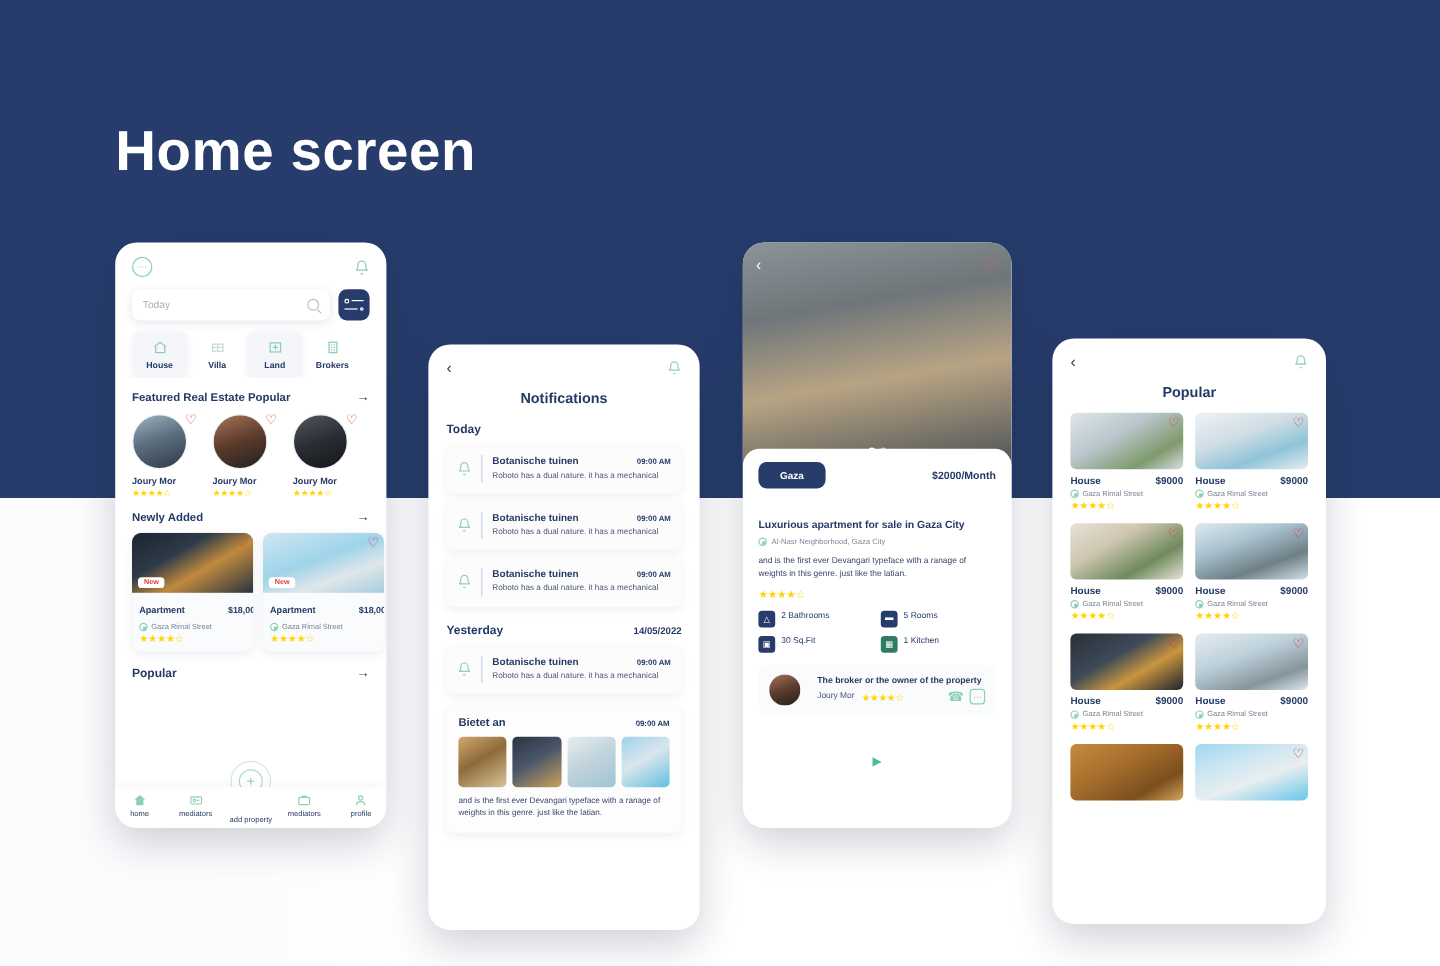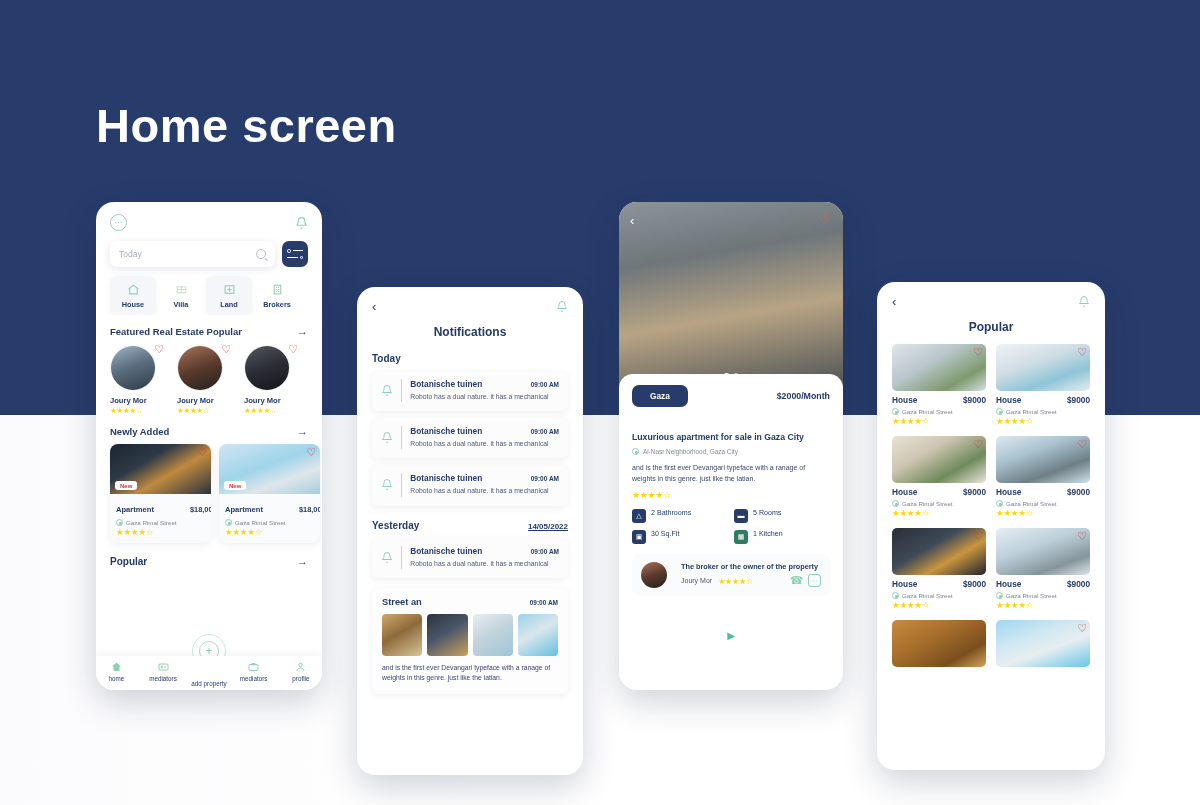--- a/index.html
+++ b/index.html
@@ -127,21 +127,21 @@
   }
   .addbtn .inner { width: 20px; height: 20px; border-radius: 50%; border: 1.2px solid #a9dcc6;
     color: #8fd0b4; font-size: 12px; display: flex; align-items: center; justify-content: center; line-height: 1; }
 
   
   .s2-top { display: flex; justify-content: space-between; align-items: center; padding: 13px 15px 0; }
   .back { font-size: 13px; color: #243a66; line-height: 1; }
   .s2-title { text-align: center; font-size: 12px; font-weight: bold; color: #243a66; margin-top: 12px; }
   .daylabel { font-size: 10px; font-weight: bold; color: #243a66; padding: 14px 15px 0; }
   .dayrow { display: flex; justify-content: space-between; align-items: baseline; padding: 14px 15px 0; }
-  .daydate { font-size: 8px; font-weight: bold; color: #243a66; text-decoration: underline; }
+  .daydate { font-size: 8px; font-weight: bold; color: #243a66; }
   .ncard {
     margin: 7px 15px 0; background: #fcfcfd; border-radius: 6px; padding: 8px 9px 9px;
     display: flex; gap: 8px; box-shadow: 0 2px 7px rgba(30,45,90,.07); position: relative;
   }
   .nbell { width: 12px; height: 13px; color: #8fd0b4; flex-shrink: 0; align-self: center; }
   .nsep { width: 1.3px; background: #c9cfdc; border-radius: 1px; }
   .ncontent { flex: 1; }
   .nhead { display: flex; justify-content: space-between; align-items: baseline; gap: 24px; }
   .ntitle { font-size: 8.3px; font-weight: bold; color: #243a66; }
   .ntime { font-size: 6.5px; font-weight: bold; color: #243a66; }
@@ -489,21 +489,21 @@
       <div class="nhead">
         <span class="ntitle">Botanische tuinen</span>
         <span class="ntime">09:00 AM</span>
       </div>
       <div class="nbody">Roboto has a dual nature.  it has a mechanical</div>
     </div>
   </div>
 
   <div class="bcard">
     <div class="bhead">
-      <span class="btitle">Street an</span>
+      <span class="btitle">Bietet an</span>
       <span class="ntime">09:00 AM</span>
     </div>
     <div class="bthumbs">
       <div class="bthumb im-bt1"></div>
       <div class="bthumb im-bt2"></div>
       <div class="bthumb im-bt3"></div>
       <div class="bthumb im-bt4"></div>
     </div>
     <div class="btext">and is the first ever Devangari  typeface with a ranage of weights in this genre. just like the latian.</div>
   </div>

